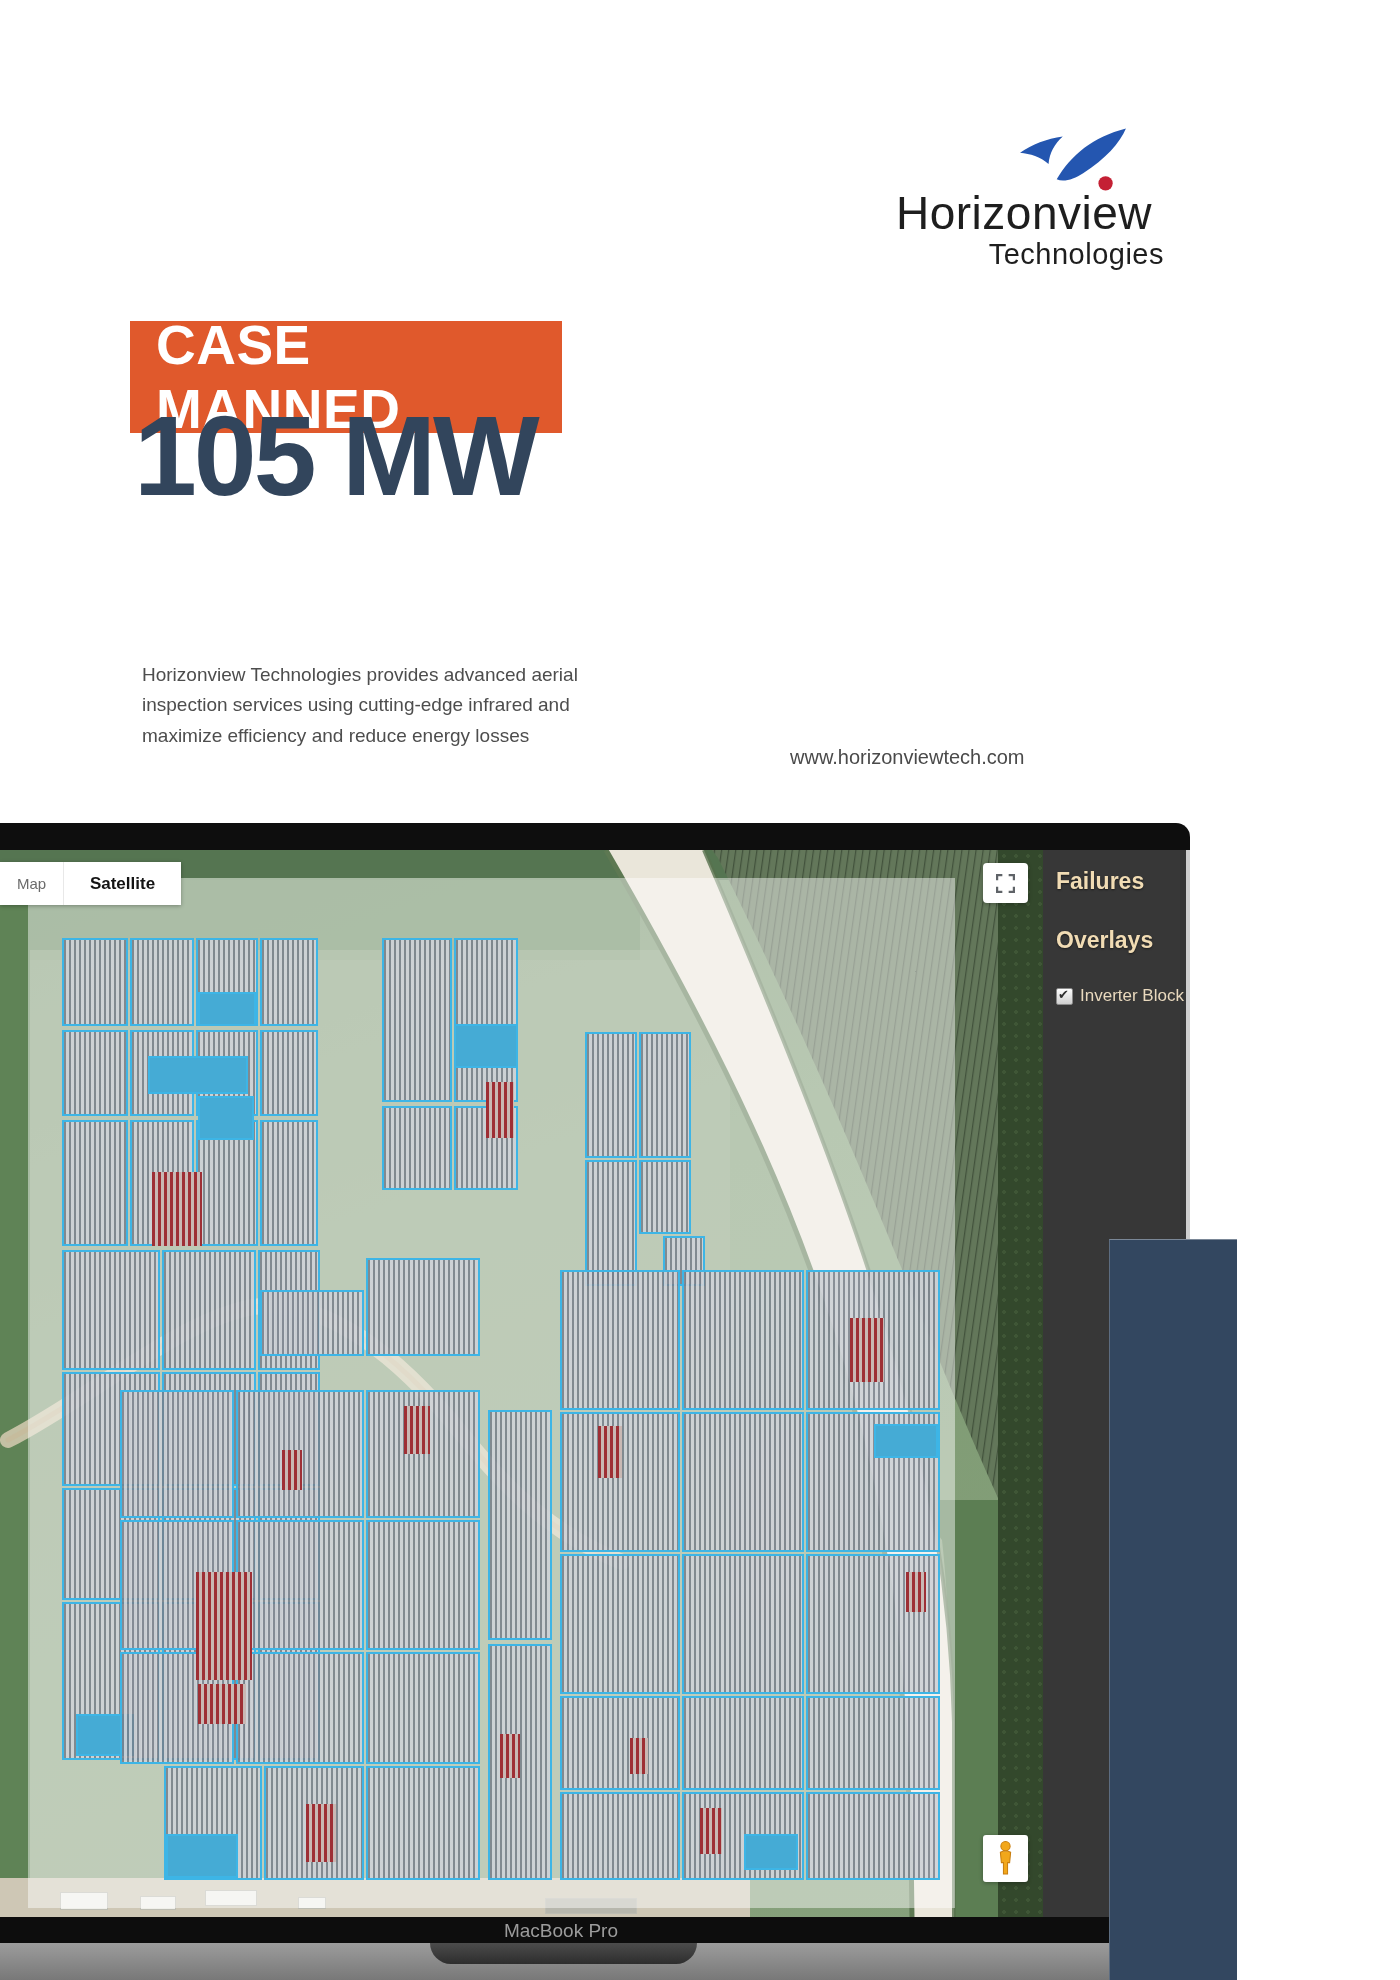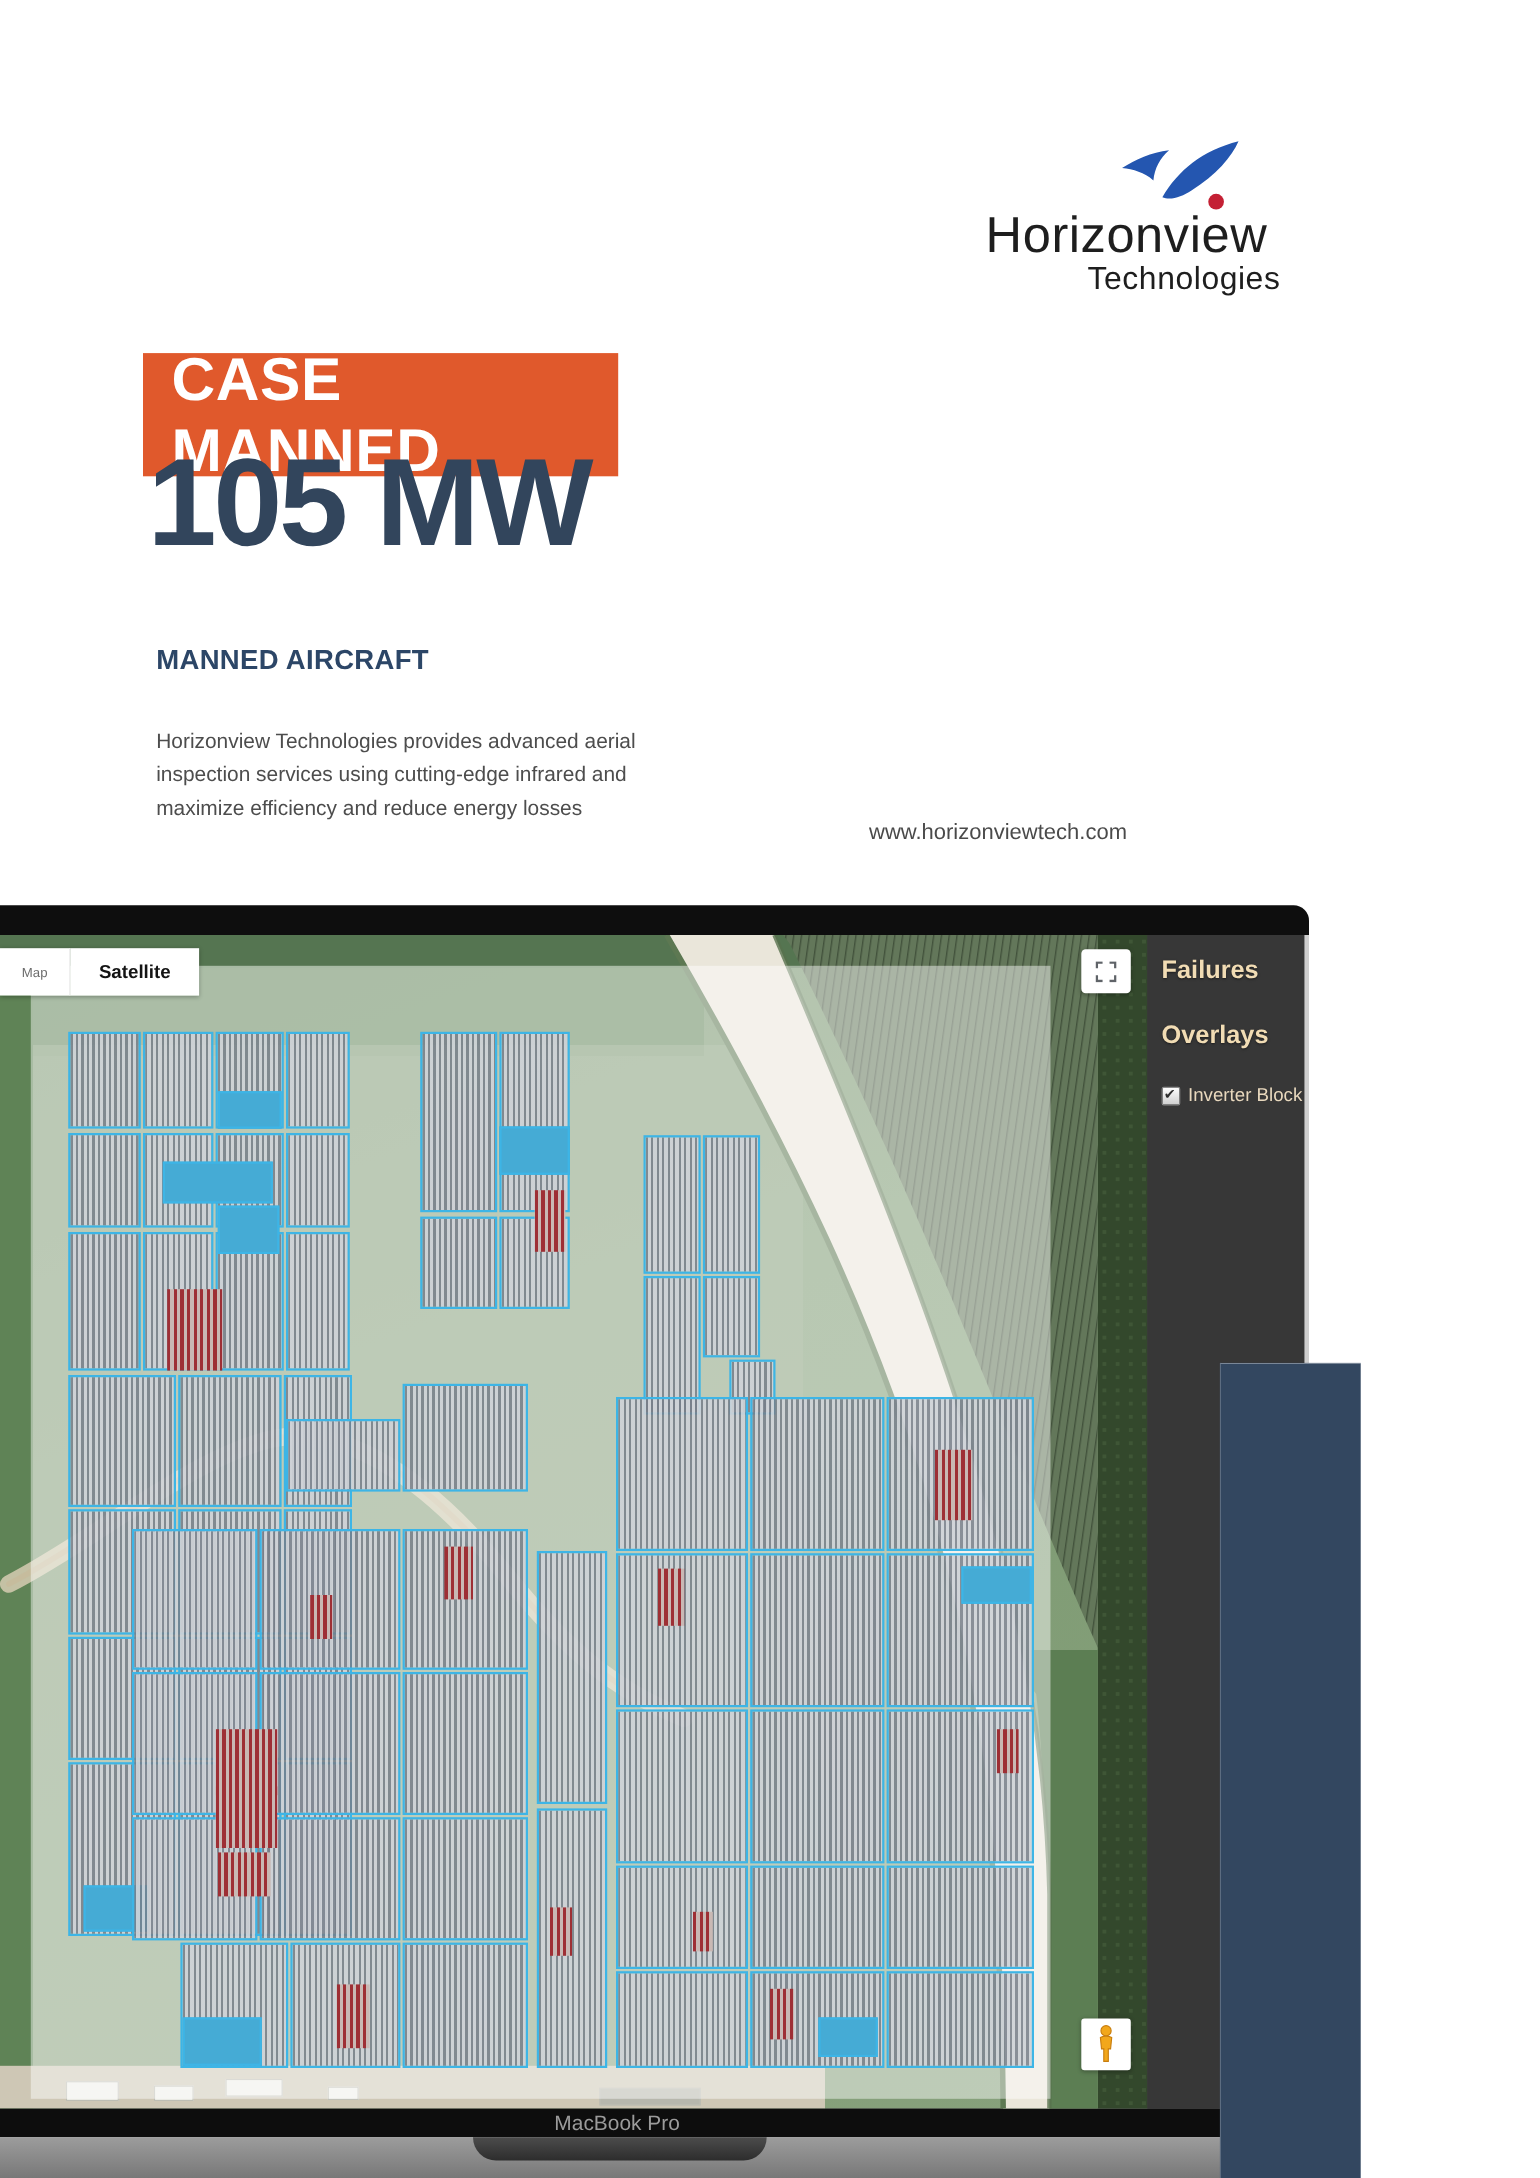--- a/index.html
+++ b/index.html
@@ -54,21 +54,21 @@
   #blocks{position:absolute;left:0;top:0;width:1043px;height:1067px;z-index:3;}
   .blk{position:absolute;box-sizing:border-box;}
   .blk.p{border:2px solid #3DB5E6;
      background:repeating-linear-gradient(90deg,rgba(118,126,137,.85) 0 2px,rgba(206,210,215,.92) 2px 5px);}
   .blk.b{background:#45ABD5;border:2px solid #3DB5E6;}
   .blk.r{background:repeating-linear-gradient(90deg,#9e2f35 0 3px,#c9b8b4 3px 6px);z-index:4;}
 
   
   #maptype{position:absolute;left:0;top:12px;height:43px;z-index:5;display:flex;
            box-shadow:0 1px 4px rgba(0,0,0,.3);}
-  #btn-map{width:63px;background:#fff;color:#6b6b6b;font-size:12px;display:flex;
+  #btn-map{width:63px;background:#fff;color:#6b6b6b;font-size:15px;display:flex;
            align-items:center;justify-content:center;border-right:1px solid #e8e8e8;}
   #btn-sat{width:117px;background:#fff;color:#141414;font-size:17px;font-weight:bold;
            display:flex;align-items:center;justify-content:center;}
   #fs-btn{position:absolute;left:983px;top:13px;width:45px;height:40px;background:#fff;
           border-radius:4px;z-index:5;display:flex;align-items:center;justify-content:center;
           box-shadow:0 1px 4px rgba(0,0,0,.3);}
   #pegman{position:absolute;left:983px;top:985px;width:45px;height:47px;background:#fff;
           border-radius:3px;z-index:5;display:flex;align-items:center;justify-content:center;
           box-shadow:0 1px 4px rgba(0,0,0,.3);}
 
@@ -97,21 +97,20 @@
 </svg>
 <div id="logo-word" class="abs">Horizonview</div>
 <div id="logo-sub" class="abs">Technologies</div>
 
 <div id="banner" class="abs">
   <span>CASE MANNED</span>
 </div>
 <div id="capacity" class="abs">105 MW</div>
 
 <div id="heading" class="abs">
-  <div>MANNED AIRCRAFT</div>
 </div>
 <div id="intro" class="abs">
   <span>Horizonview Technologies provides advanced aerial</span>
   <span>inspection services using cutting-edge infrared and</span>
   <span>maximize efficiency and reduce energy losses</span>
 </div>
 <div id="url" class="abs">www.horizonviewtech.com</div>
 
 <div id="bezel-top" class="abs"></div>
 

